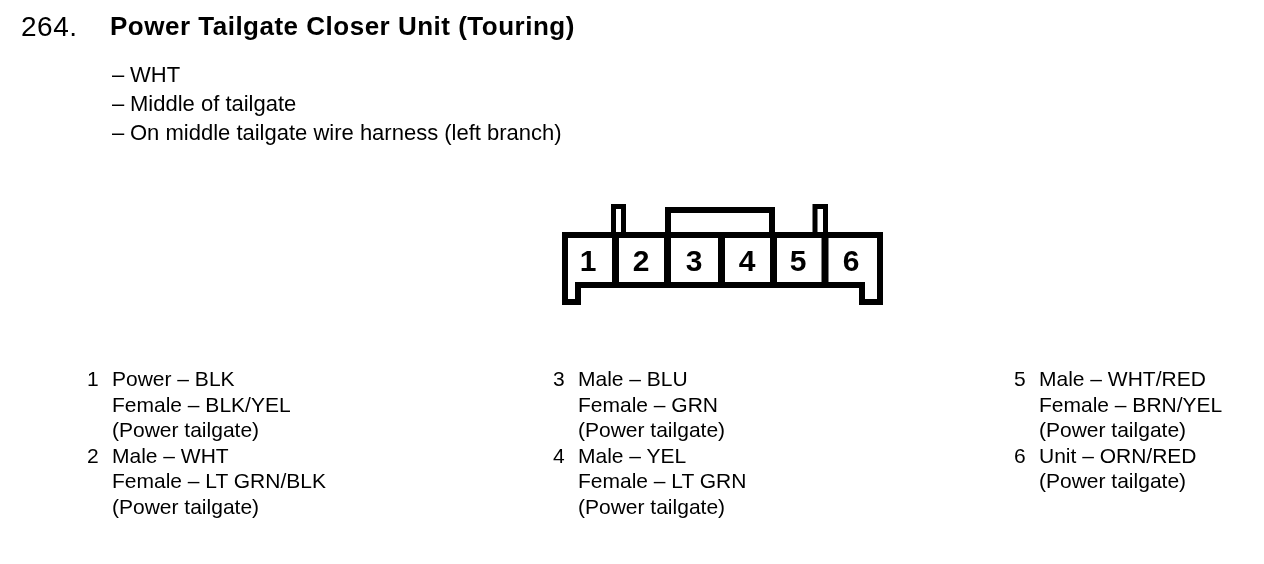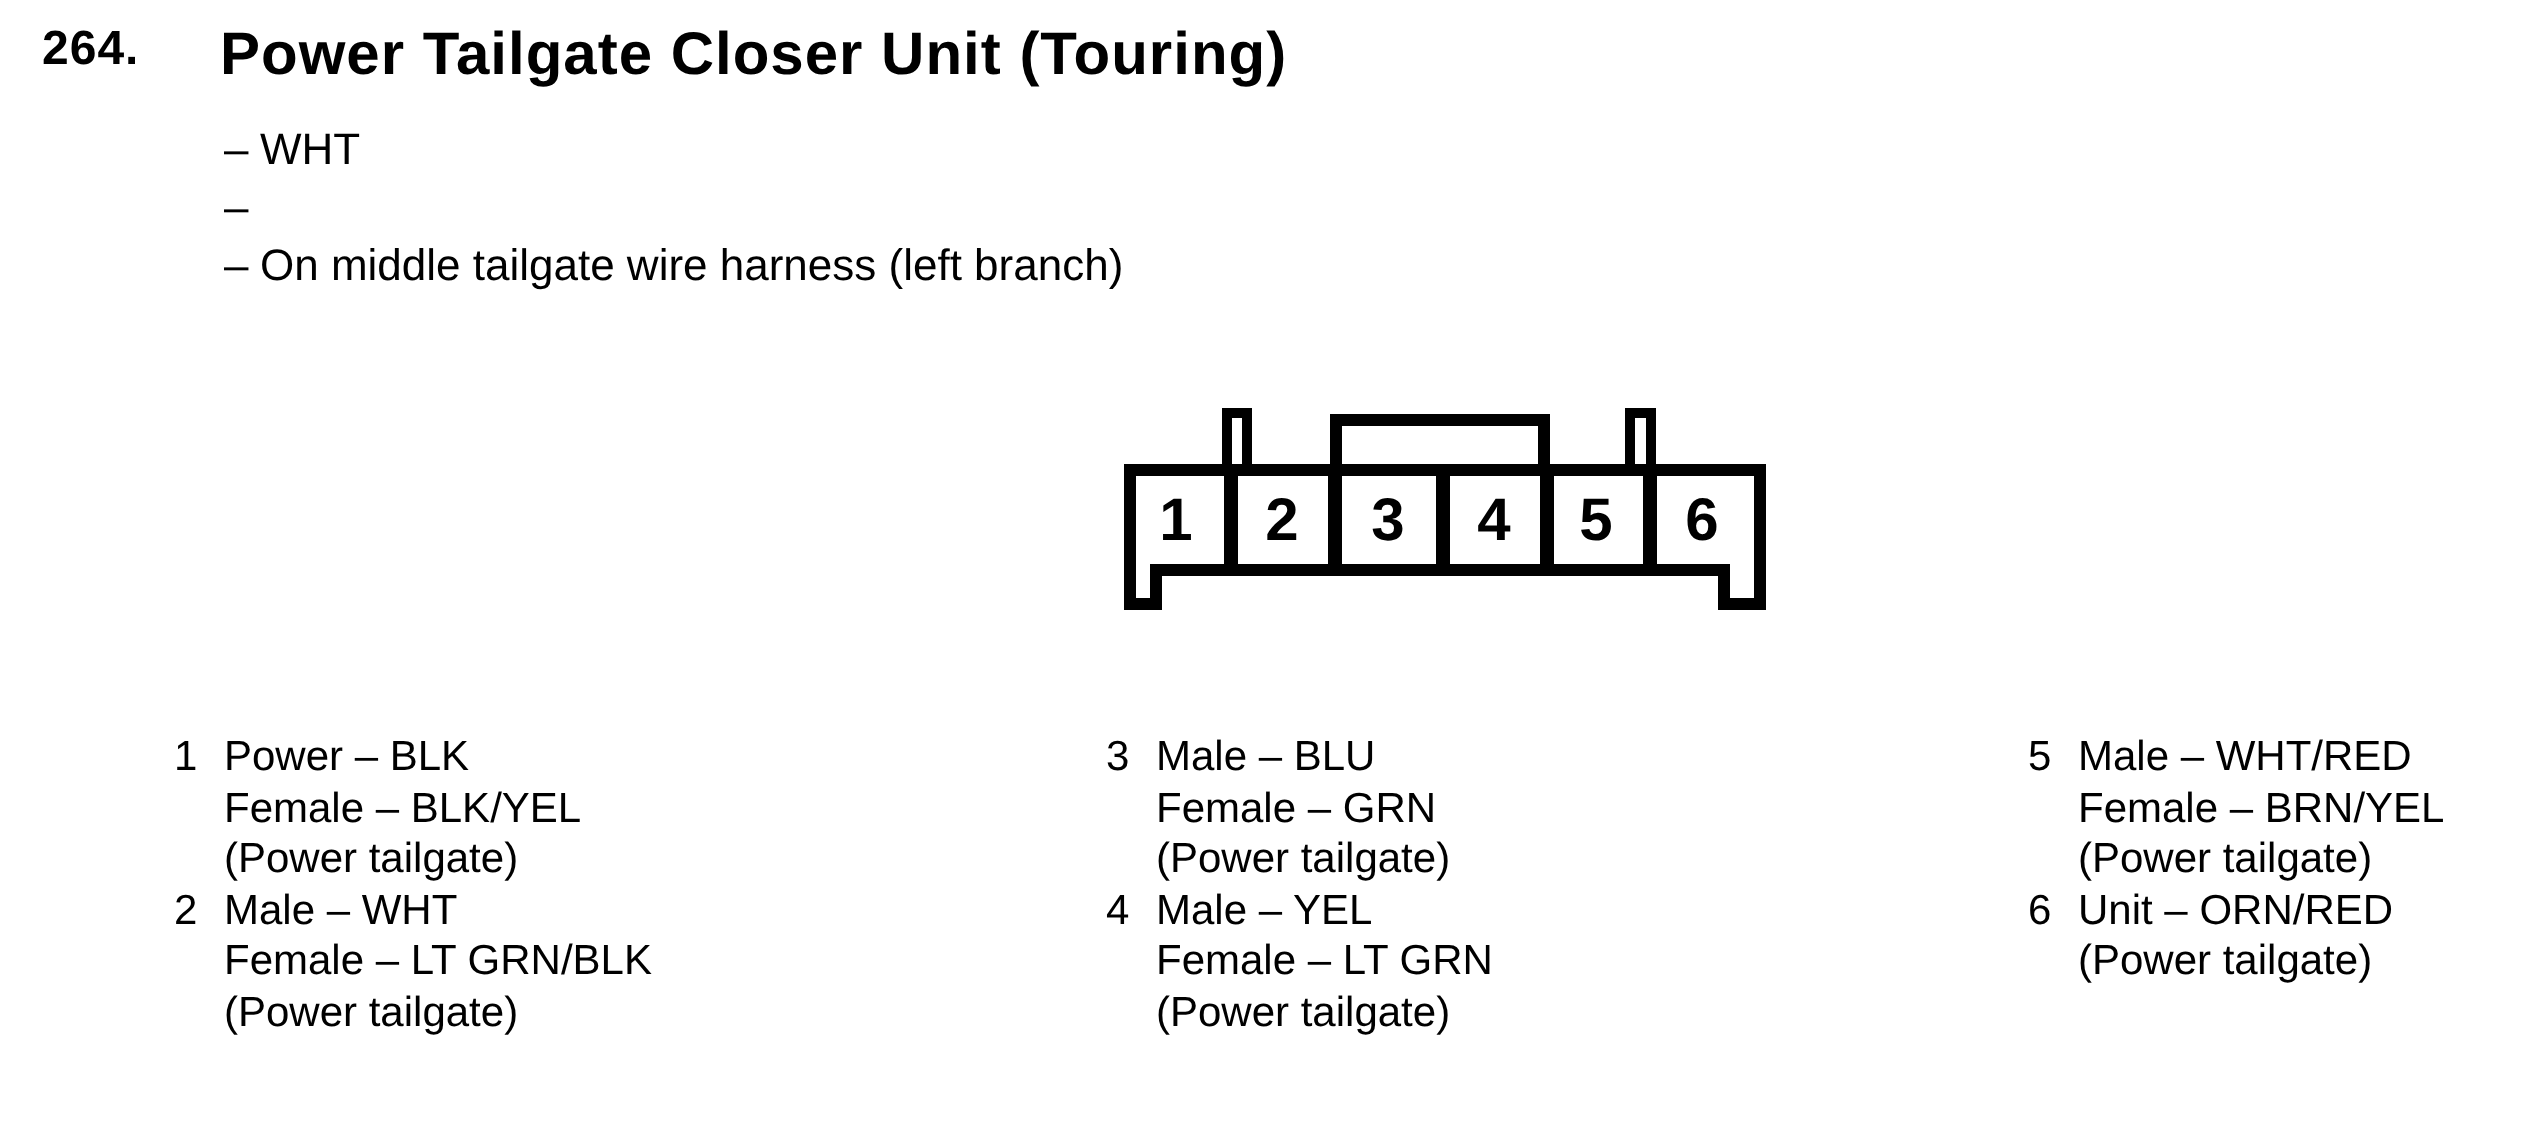--- a/index.html
+++ b/index.html
@@ -7,22 +7,22 @@
     width: 1264px; height: 564px;
     background: #ffffff;
     color: #000000;
     font-family: "Liberation Sans", sans-serif;
     position: relative;
     overflow: hidden;
   }
   .abs { position: absolute; }
 
   
-  #title-num  { left: 21px;  top: 13px; font-size: 24px; font-weight: bold; line-height: 1; letter-spacing: 0.5px; }
-  #title-text { left: 110px; top: 13px; font-size: 30px; font-weight: bold; line-height: 1; letter-spacing: 0.5px; }
+  #title-num  { left: 21px;  top: 13px; font-size: 28px; font-weight: normal; line-height: 1; letter-spacing: 0.5px; }
+  #title-text { left: 110px; top: 13px; font-size: 26px; font-weight: bold; line-height: 1; letter-spacing: 0.5px; }
 
   
   #details { left: 112px; top: 60px; font-size: 22px; line-height: 29px; }
   .detail-row { display: flex; }
   .detail-row .dash { flex: 0 0 18px; width: 18px; }
 
   
   #connector-svg { left: 540px; top: 195px; }
   .pin-number {
     position: absolute;
@@ -46,20 +46,21 @@
   <span id="title-num" class="abs">264.</span>
   <span id="title-text" class="abs">Power Tailgate Closer Unit (Touring)</span>
 
   <div id="details" class="abs">
       <div class="detail-row">
         <span class="dash">–</span>
         <span>WHT</span>
       </div>
       <div class="detail-row">
         <span class="dash">–</span>
+        <span>Middle of tailgate</span>
       </div>
       <div class="detail-row">
         <span class="dash">–</span>
         <span>On middle tailgate wire harness (left branch)</span>
       </div>
     </div>
 
   <svg id="connector-svg" class="abs" width="360" height="125" viewBox="540 195 360 125">
     <rect x="613.5" y="206.5" width="10" height="28.5" fill="none" stroke="#000" stroke-width="5"></rect>
     <rect x="668" y="210" width="104" height="25" fill="none" stroke="#000" stroke-width="6"></rect>

